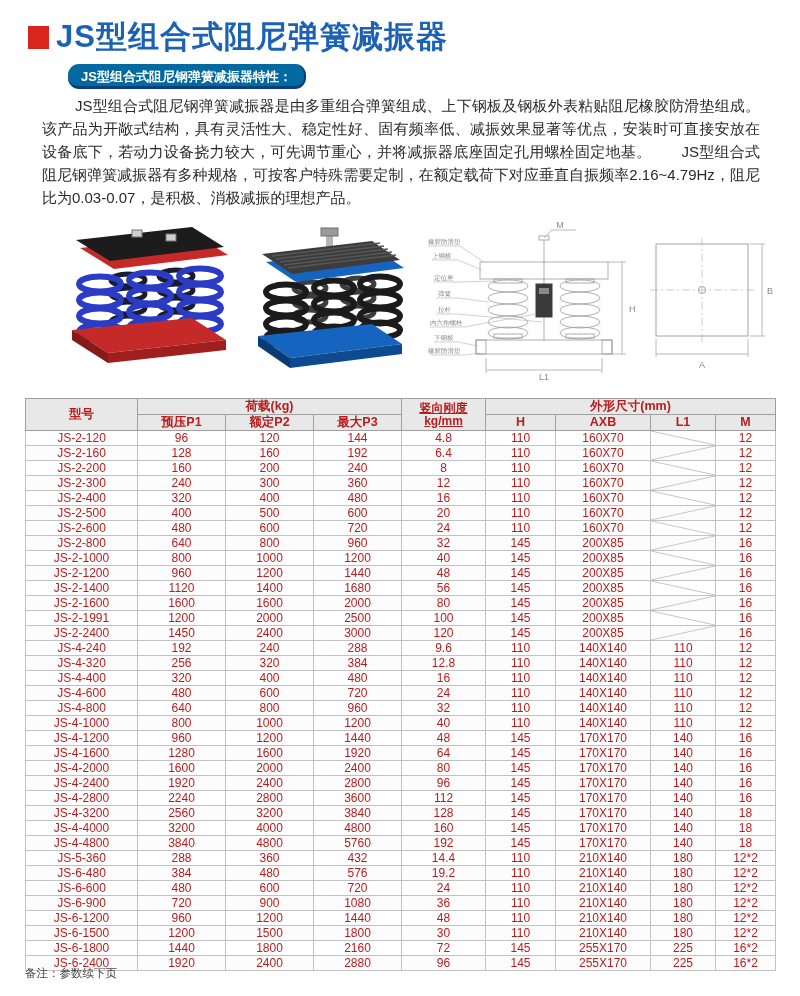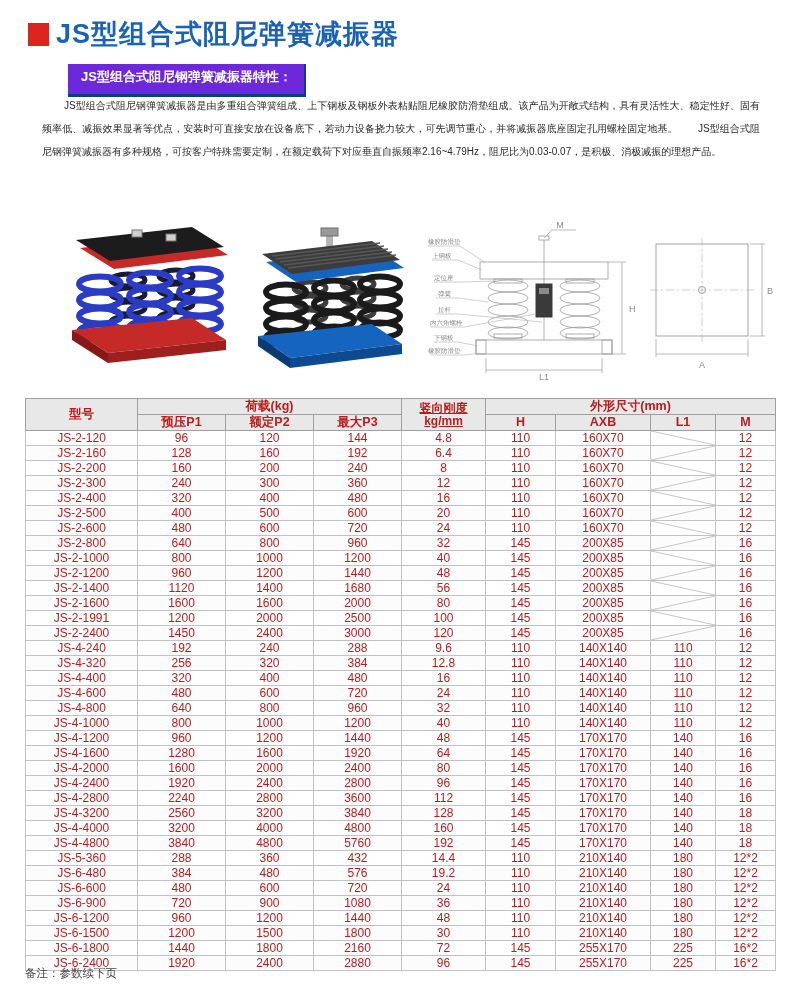--- a/index.html
+++ b/index.html
@@ -1,27 +1,27 @@
 <!DOCTYPE html>
 <html><head>
 <meta charset="utf-8">
 <style>
   html,body{margin:0;padding:0;background:#fff;}
   .page{position:relative;width:800px;height:996px;background:#fff;overflow:hidden;
         font-family:"Liberation Sans","DejaVu Sans",sans-serif;}
   
   .title-row{position:absolute;left:28px;top:16px;display:flex;align-items:center;}
   .red-square{width:21px;height:23px;background:#d9251d;margin-right:7px;flex:0 0 auto;}
-  .page-title{color:#1b62b5;font-size:27px;font-weight:bold;letter-spacing:1px;white-space:nowrap;}
+  .page-title{color:#1b62b5;font-size:31px;font-weight:bold;letter-spacing:1px;white-space:nowrap;}
   
-  .feature-banner{position:absolute;left:68px;top:64px;background:#6d28d9;color:#fff;
-        font-size:13px;font-weight:bold;padding:4px 12px 8px 13px;
-        border-bottom:3px solid #0a3e7c;border-right:2px solid #0a3e7c;white-space:nowrap;}
+  .feature-banner{position:absolute;left:68px;top:64px;background:#0369a1;color:#fff;
+        font-size:13px;font-weight:bold;padding:4px 12px 0 13px;
+        border-bottom:3px solid #0a3e7c;border-right:2px solid #0a3e7c;white-space:nowrap;border-radius:11px;}
   
-  .desc{position:absolute;left:42px;top:94px;width:718px;font-size:10px;color:#2a2a2a;
+  .desc{position:absolute;left:42px;top:94px;width:718px;font-size:15px;color:#2a2a2a;
         line-height:23px;text-align:justify;text-indent:2.2em;}
   
   .media-row{position:absolute;left:0;top:220px;width:800px;height:165px;}
   .photo-red{position:absolute;left:56px;top:2px;}
   .photo-blue{position:absolute;left:246px;top:6px;}
   .draw-side{position:absolute;left:424px;top:2px;}
   .draw-top{position:absolute;left:648px;top:16px;}
   .draw-side text,.draw-top text{font-family:"Liberation Sans",sans-serif;fill:#8a8a8a;}
   
   .spec-table{position:absolute;left:25px;top:398px;width:750px;border-collapse:collapse;

